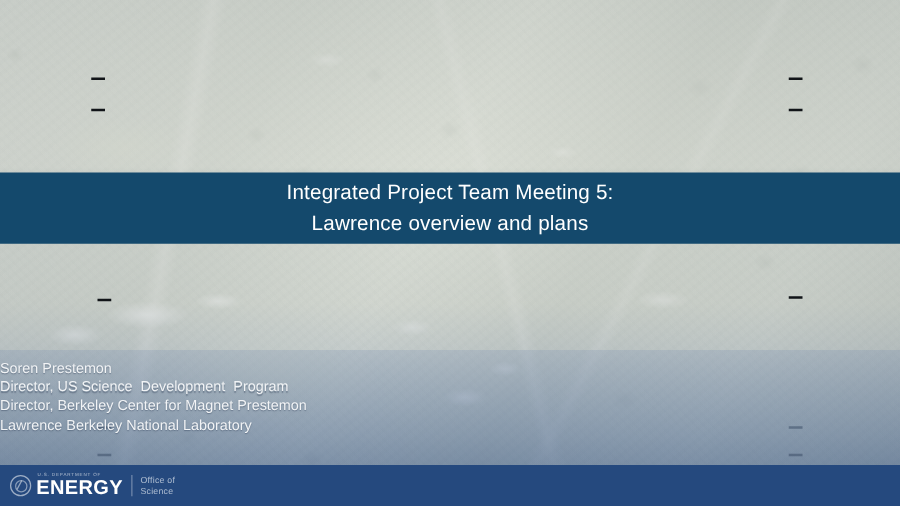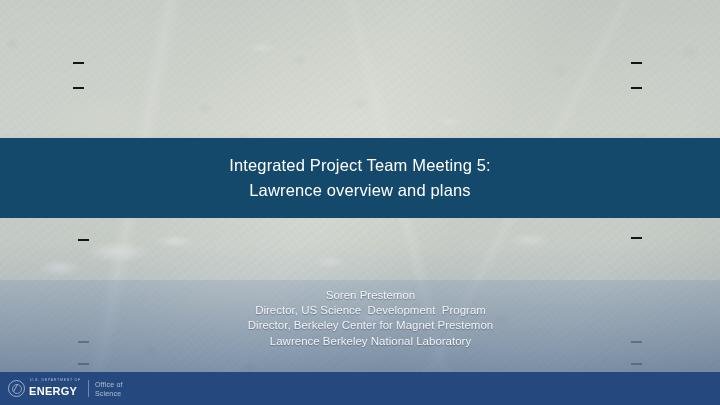--- a/index.html
+++ b/index.html
@@ -90,21 +90,21 @@
     inset: 0;
     background: radial-gradient(ellipse 120% 110% at 50% 44%, rgba(255,255,255,.10), rgba(40,60,90,.16) 100%);
   }
 
   
   .title-band {
     position: absolute;
     left: 0;
     right: 0;
     top: 138px;
-    height: 80px;
+    height: 57px;
     background: #14496c;
     display: flex;
     flex-direction: column;
     align-items: center;
     justify-content: center;
   }
   .title-line {
     color: #ffffff;
     font-size: 16.5px;
     line-height: 25px;
@@ -112,22 +112,20 @@
     white-space: pre;
     text-align: center;
   }
 
   
   .subtitle {
     position: absolute;
     left: 0;
     right: 0;
     top: 288px;
-    text-align: center;
-    margin-left: 21px;
   }
   .subtitle-line {
     color: #f2f4f6;
     font-size: 11.5px;
     line-height: 15.2px;
     white-space: pre;
     text-shadow: 0 1px 1px rgba(40,55,80,.45);
   }
 
   
@@ -184,21 +182,21 @@
   .doe-dept {
     color: rgba(255,255,255,.62);
     font-size: 3.6px;
     letter-spacing: .7px;
     margin-bottom: 1px;
     margin-left: 1px;
     white-space: nowrap;
   }
   .doe-energy {
     color: #ffffff;
-    font-size: 11px;
+    font-size: 16px;
     font-weight: bold;
     letter-spacing: .3px;
     line-height: 14px;
   }
   .divider {
     width: 1px;
     height: 17px;
     background: rgba(255,255,255,.35);
     margin: 0 6px 0 7px;
   }

